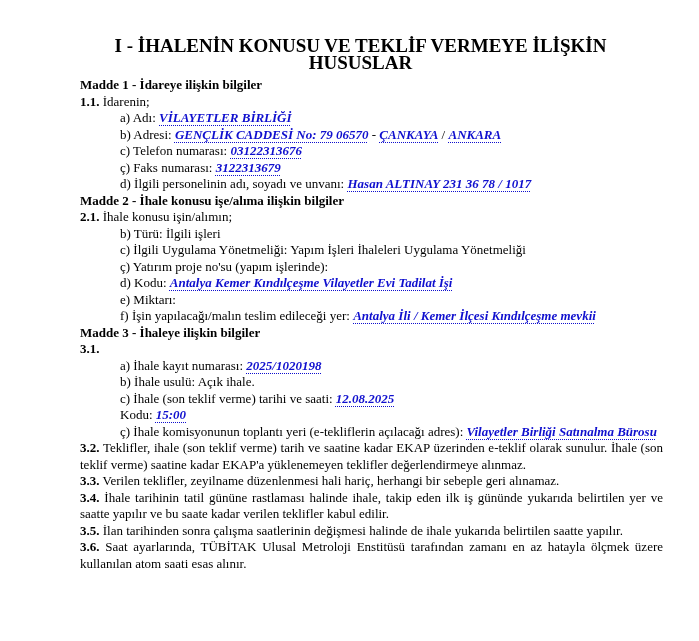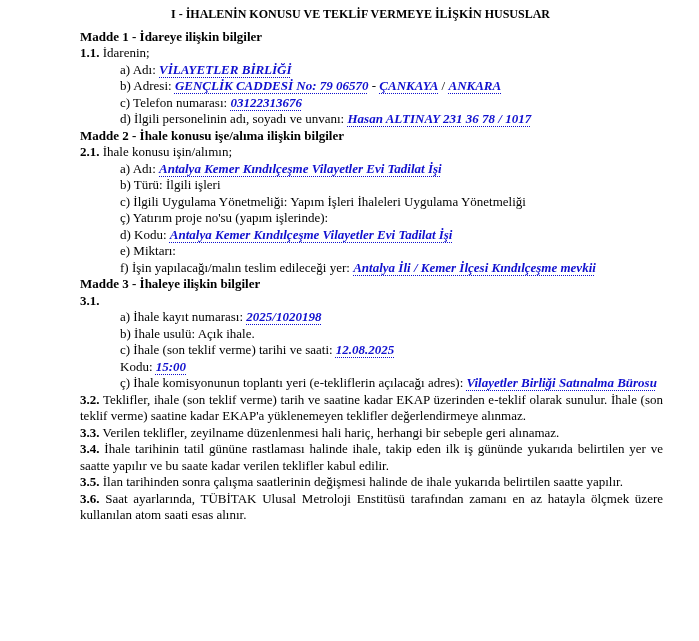--- a/index.html
+++ b/index.html
@@ -6,21 +6,21 @@
   body {
     width: 699px; height: 641px;
     background: #ffffff; color: #000000;
     font-family: "Liberation Serif", "DejaVu Serif", serif;
     font-size: 13px; line-height: 16.5px;
     overflow: hidden;
   }
   .page { padding: 6px 36px 0 80px; box-sizing: border-box; width: 699px; }
   .doc-title {
     font-weight: 700; text-align: center;
-    font-size: 12px; margin-bottom: 6px; padding-right: 22px;
+    font-size: 19px; margin-bottom: 6px; padding-right: 22px; margin-top: 32px;
   }
   .heading { font-weight: 700; }
   .gap { }
   .ind { margin-left: 40px; }
   .just { text-align: justify; }
   .num { font-weight: 700; }
   .val {
     color: var(--link, #0f0fce);
     font-weight: 700;
     text-decoration-line: underline;
@@ -53,34 +53,34 @@
       <span>-</span>
       <span class="val">ÇANKAYA</span>
       <span>/</span>
       <span class="val">ANKARA</span>
     </div>
     <div class="line ind">
       <span>c) Telefon numarası:</span>
       <span class="val">03122313676</span>
     </div>
     <div class="line ind">
+      <span>ç) Faks numarası:</span>
+      <span class="val">3122313679</span>
+    </div>
+    <div class="line ind">
       <span>d) İlgili personelinin adı, soyadı ve unvanı:</span>
       <span class="val">Hasan ALTINAY 231 36 78 / 1017</span>
     </div>
   </section>
 
   <section class="madde gap">
     <div class="heading">Madde 2 - İhale konusu işe/alıma ilişkin bilgiler</div>
     <div class="line">
       <span class="num">2.1.</span>
       <span>İhale konusu işin/alımın;</span>
-    </div>
-    <div class="line ind">
-      <span>a) Adı:</span>
-      <span class="val">Antalya Kemer Kındılçeşme Vilayetler Evi Tadilat İşi</span>
     </div>
     <div class="line ind">
       <span>b) Türü: İlgili işleri</span>
     </div>
     <div class="line ind">
       <span>c) İlgili Uygulama Yönetmeliği: Yapım İşleri İhaleleri Uygulama Yönetmeliği</span>
     </div>
     <div class="line ind">
       <span>ç) Yatırım proje no'su (yapım işlerinde):</span>
     </div>

